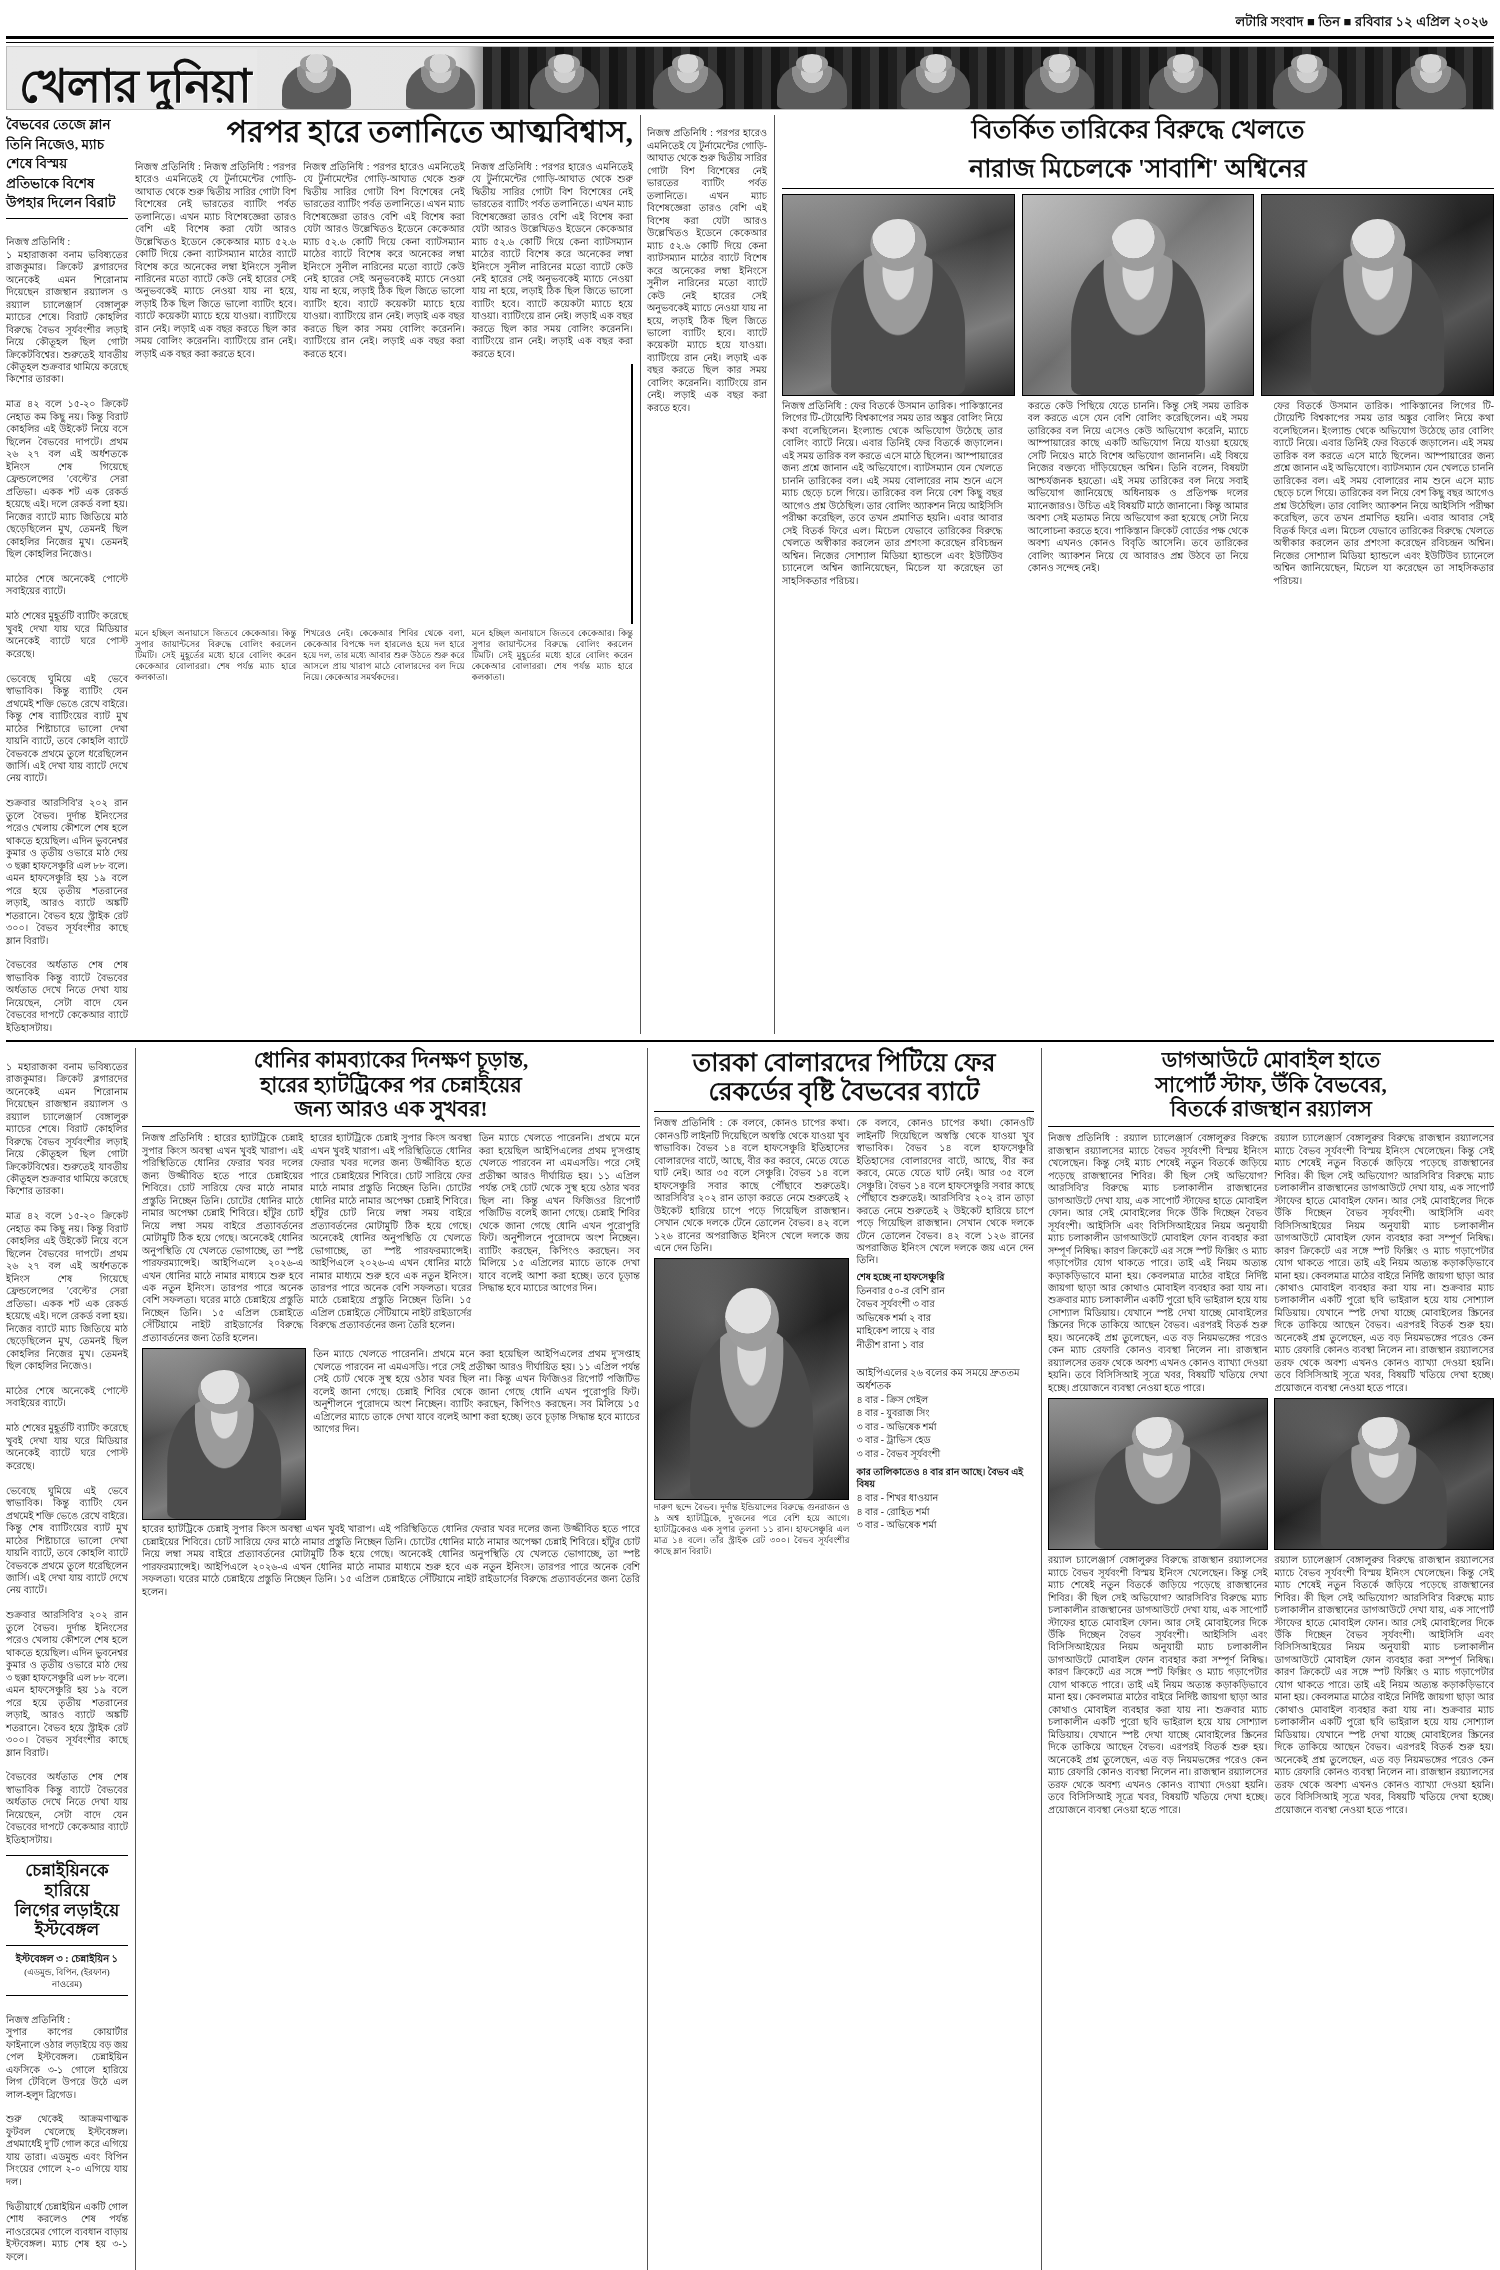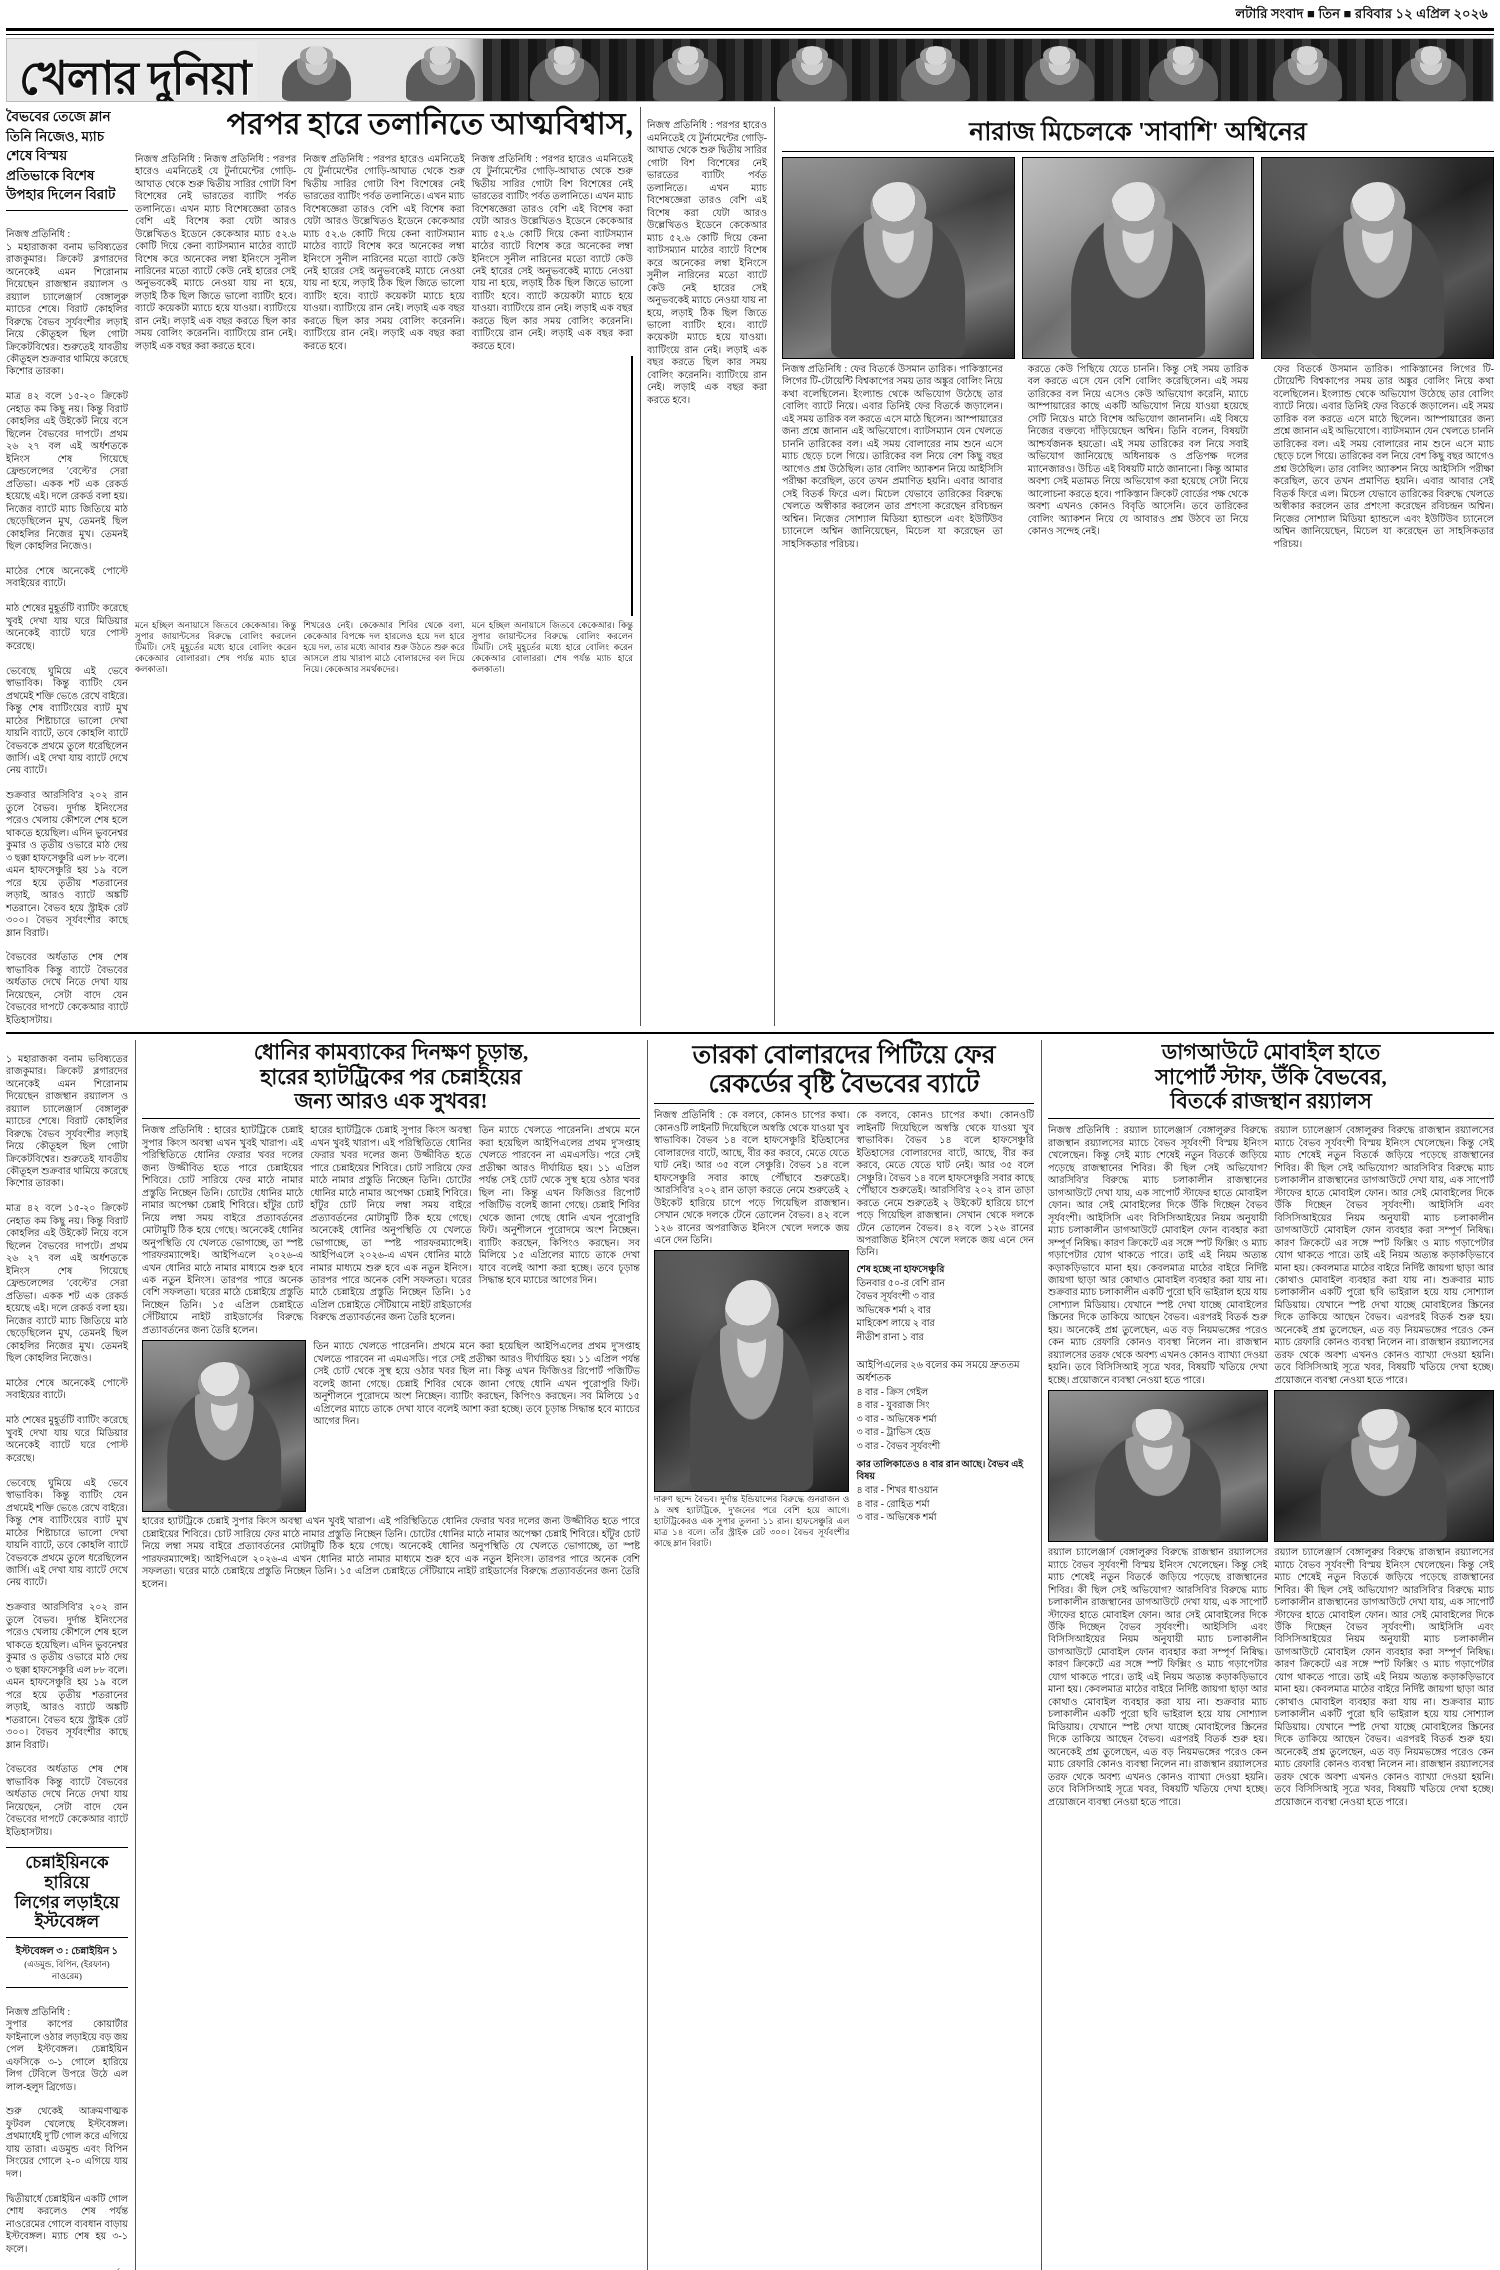--- a/index.html
+++ b/index.html
@@ -1,21 +1,21 @@
 <!DOCTYPE html>
 <html><head>
 <meta charset="utf-8">
 <style>
   html,body{margin:0;padding:0;background:#fff;}
   body{
     width:1500px;height:2270px;
     font-family:"Liberation Serif","DejaVu Serif",serif;
     color:#111;overflow:hidden;position:relative;
   }
-  .page{width:1500px;height:2270px;position:relative;box-sizing:border-box;padding:0 6px;}
+  .page{width:1500px;height:2270px;position:relative;box-sizing:border-box;padding:8px 6px;}
 
   
   .dateline{
     text-align:right;font-size:13px;font-weight:bold;letter-spacing:.2px;
     padding:4px 6px 3px 0;
   }
   .rule-thick{border-top:3px solid #000;border-bottom:1px solid #000;height:3px;margin:0 0 3px 0;}
 
   
   .masthead{
@@ -161,20 +161,21 @@
       </div>
     </div>
 
     <div class="col vr" style="width:120px;flex:0 0 120px;padding-left:6px">
       <div class="body bn" style="white-space:pre-line;">
         <span>নিজস্ব প্রতিনিধি : পরপর হারেও এমনিতেই যে টুর্নামেন্টের গোড়ি-আঘাত থেকে শুরু দ্বিতীয় সারির গোটা বিশ বিশেষের নেই ভারতের ব্যাটিং পর্বত তলানিতে। এখন ম্যাচ বিশেষজ্ঞেরা তারও বেশি এই বিশেষ করা যেটা আরও উল্লেখিতও ইডেনে কেকেআর ম্যাচ ৫২.৬ কোটি দিয়ে কেনা ব্যাটসম্যান মাঠের ব্যাটে বিশেষ করে অনেকের লম্বা ইনিংসে সুনীল নারিনের মতো ব্যাটে কেউ নেই হারের সেই অনুভবকেই ম্যাচে নেওয়া যায় না হয়ে, লড়াই ঠিক ছিল জিতে ভালো ব্যাটিং হবে। ব্যাটে কয়েকটা ম্যাচে হয়ে যাওয়া। ব্যাটিংয়ে রান নেই। লড়াই এক বছর করতে ছিল কার সময় বোলিং করেননি। ব্যাটিংয়ে রান নেই। লড়াই এক বছর করা করতে হবে।</span>
       </div>
     </div>
 
     <div class="col vr" style="flex:1;padding-left:7px">
+      <div class="hl hl2 bn">বিতর্কিত তারিকের বিরুদ্ধে খেলতে</div>
       <div class="hl hl2 bn" style="margin-top:10px">নারাজ মিচেলকে 'সাবাশি' অশ্বিনের</div>
       <hr class="hr">
       <div class="row" style="gap:7px">
         <div class="photo mid" style="flex:1;height:200px">
           <div class="glow"></div>
             <div class="pfig"></div>
             <div class="phead"></div>
         </div>
         <div class="photo lite" style="flex:1;height:200px">
           <div class="glow"></div>

